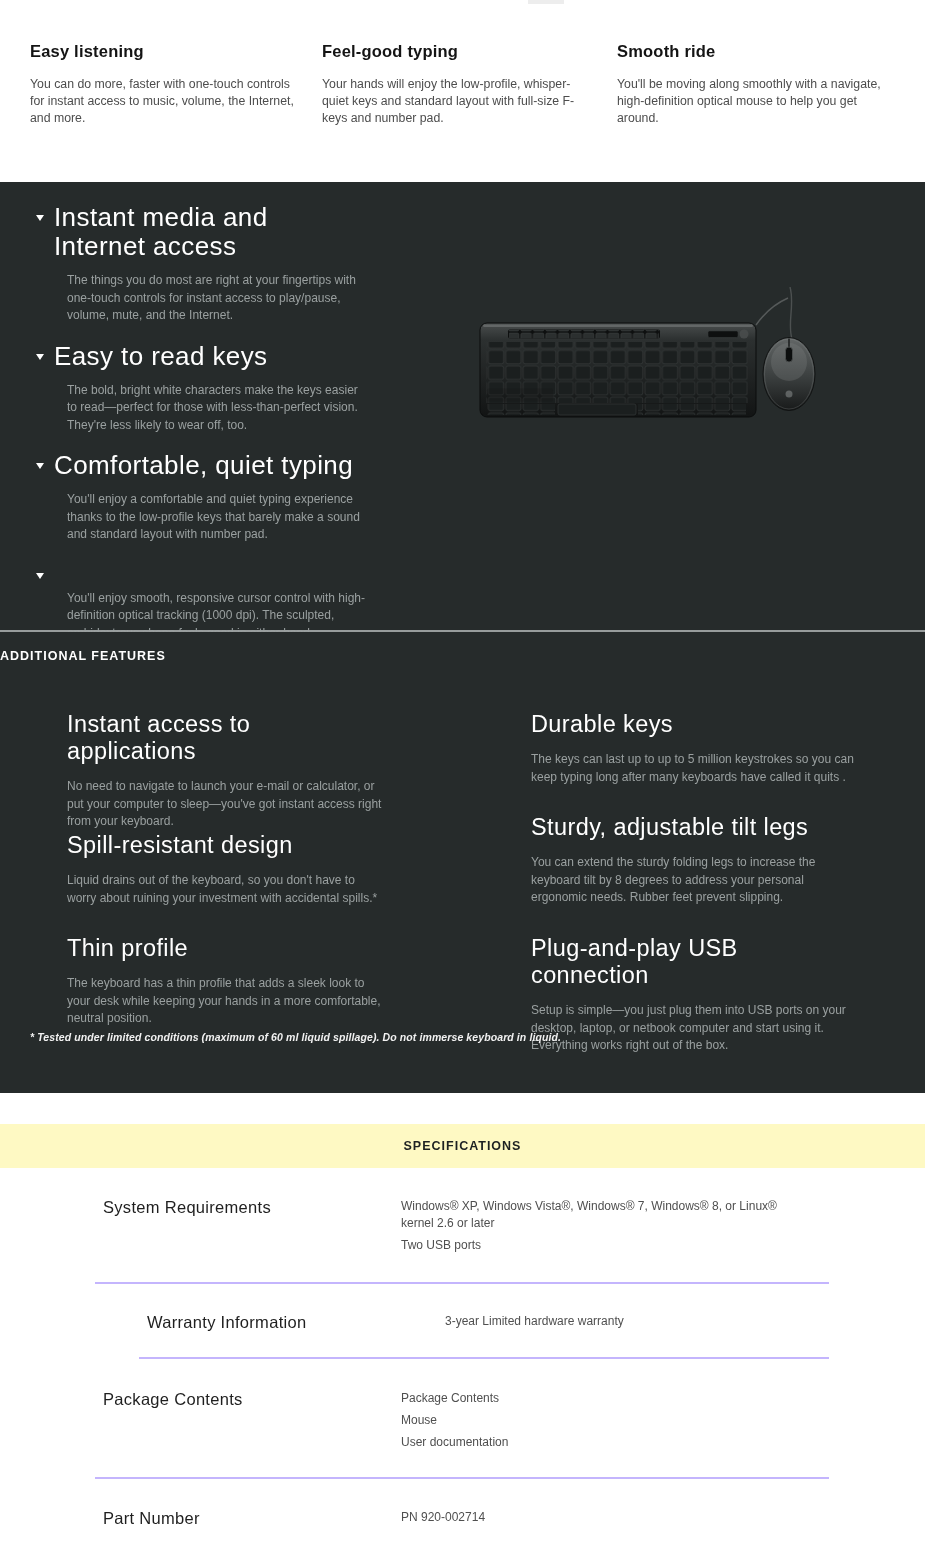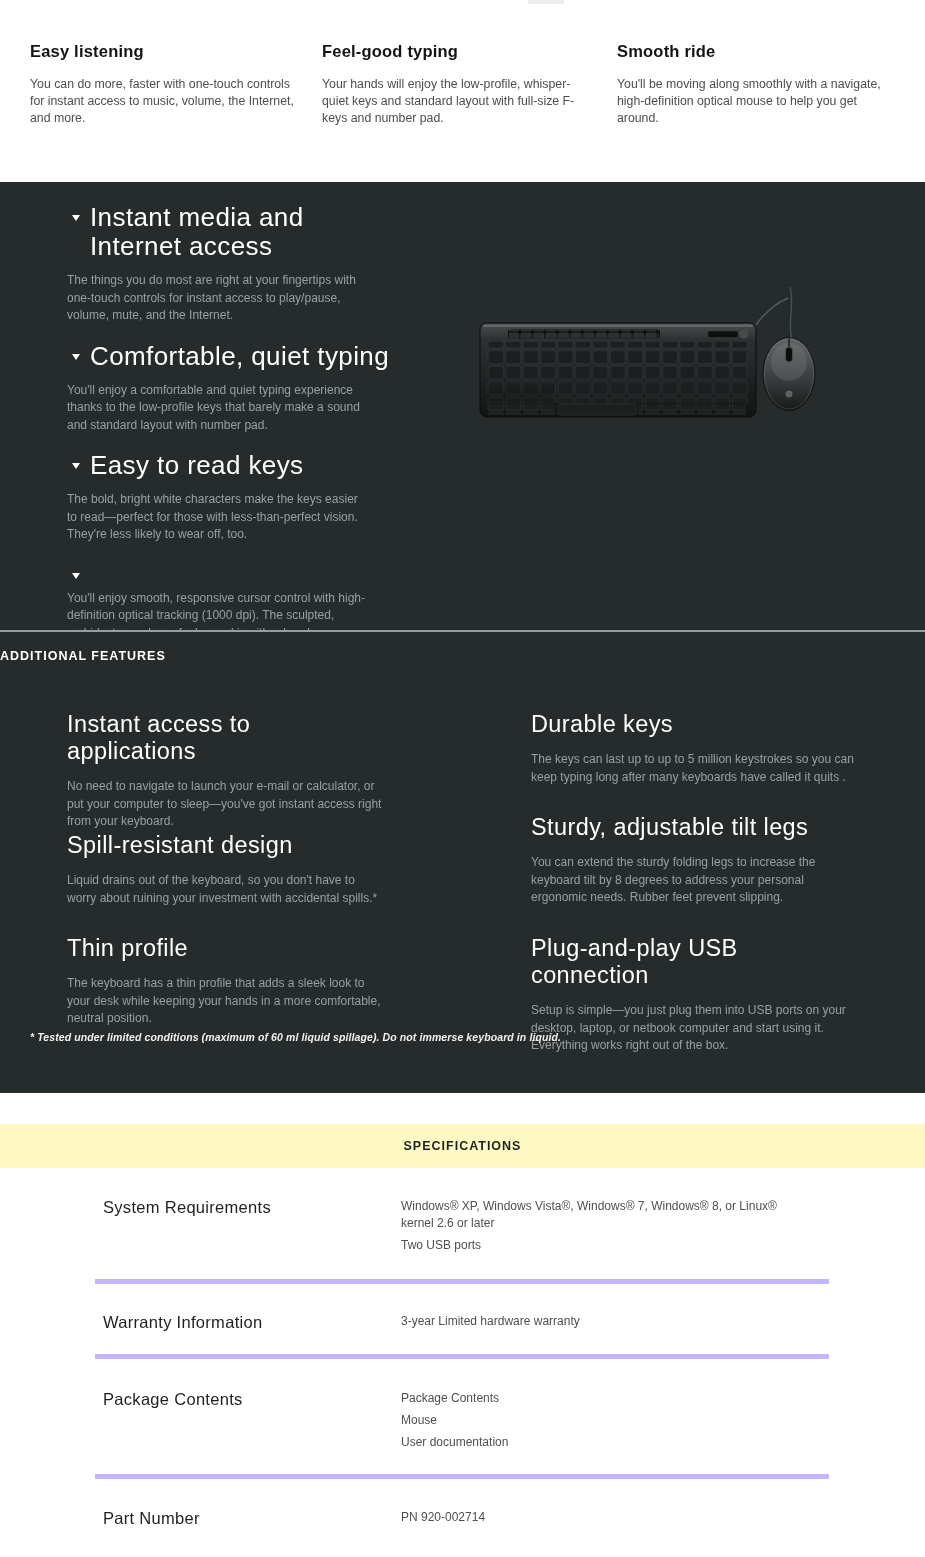--- a/index.html
+++ b/index.html
@@ -14,21 +14,21 @@
   .intro-col.c1 { left: 30px; }
   .intro-col.c2 { left: 322px; }
   .intro-col.c3 { left: 617px; }
   .intro-col h3 { margin: 0 0 15px 0; font-size: 16.5px; font-weight: 600; color: #141414; letter-spacing: .2px; }
   .intro-col p { margin: 0; font-size: 12.3px; line-height: 17px; color: #4d4d4d; }
 
   
   .dark { background: #262b2b; }
   .dark1 { position: relative; height: 450px; border-bottom: 2px solid #979c9c; }
   .feat-list { position: absolute; left: 0; top: 21px; width: 470px; }
-  .feat-head { display: flex; align-items: flex-start; gap: 10px; padding-left: 72px; margin-bottom: 11px; }
+  .feat-head { display: flex; align-items: flex-start; gap: 10px; padding-left: 36px; margin-bottom: 11px; }
   .tri { width: 0; height: 0; border-left: 4.5px solid transparent; border-right: 4.5px solid transparent; border-top: 6px solid #ffffff; margin-top: 12px; flex: none; }
   .feat-head h2 { margin: 0; font-size: 26px; line-height: 29px; font-weight: 300; letter-spacing: .4px; color: #ffffff; width: 312px; }
   .feat-body { margin: 0 0 17px 67px; width: 302px; font-size: 12px; line-height: 17.5px; color: #9aa0a0; }
 
   .product-art { position: absolute; left: 470px; top: 105px; width: 370px; height: 160px; }
 
   
   .dark2 { position: relative; height: 461px; }
   .addl-heading { position: absolute; left: 0; top: 17px; width: 100%; text-align: left;
                   font-size: 12.5px; font-weight: 700; letter-spacing: 1px; color: #ffffff; }
@@ -38,23 +38,23 @@
   .al { left: 67px; width: 318px; }
   .ar { left: 531px; width: 330px; }
   .pos-a { top: 63px; } .pos-b-l { top: 184px; } .pos-b-r { top: 166px; } .pos-c { top: 287px; }
   .footnote { position: absolute; left: 30px; top: 399px; font-size: 10.5px; font-style: italic; font-weight: 600; color: #f2f2f2; letter-spacing: .1px; }
 
   
   .white-gap { height: 31px; background: #fff; }
   .spec-bar { height: 44px; background: #fef9c3; display: flex; align-items: center; justify-content: center; }
   .spec-bar span { font-size: 12.5px; font-weight: 700; letter-spacing: 1px; color: #1e2222; }
   .specs { background: #fff; padding: 0 96px 0 95px; }
-  .spec-row { display: flex; border-bottom: 5px solid #c4b5fd; }
+  .spec-row { display: flex; border-bottom: 2px solid #c4b5fd; }
   .spec-row.r1 { height: 116px; padding-top: 30px; }
-  .spec-row.r2 { height: 75px;  padding-top: 29px; }
+  .spec-row.r2 { height: 75px;  padding-top: 29px; margin-left: 44px; }
   .spec-row.r3 { height: 120px; padding-top: 31px; }
   .spec-row.r4 { height: 76px;  padding-top: 30px; border-bottom: none; }
   .spec-label { width: 306px; flex: none; padding-left: 8px; font-size: 16.5px; font-weight: 400; color: #1f1f1f; letter-spacing: .3px; }
   .spec-values { flex: 1; }
   .spec-values p { margin: 0 0 5px 0; max-width: 378px; font-size: 12px; line-height: 17px; color: #4f4f4f; }
 </style>
 </head>
 <body>
 
 <div class="page">
@@ -83,31 +83,31 @@
         <div class="feat-head">
           <span class="tri"></span>
           <h2>Instant media and Internet access</h2>
         </div>
         <p class="feat-body">The things you do most are right at your fingertips with one-touch controls for instant access to play/pause, volume, mute, and the Internet.</p>
       </div>
 
       <div class="feat">
         <div class="feat-head">
           <span class="tri"></span>
+          <h2>Easy to read keys</h2>
+        </div>
+        <p class="feat-body">The bold, bright white characters make the keys easier to read—perfect for those with less-than-perfect vision. They're less likely to wear off, too.</p>
+      </div>
+
+      <div class="feat">
+        <div class="feat-head">
+          <span class="tri"></span>
           <h2>Comfortable, quiet typing</h2>
         </div>
         <p class="feat-body">You'll enjoy a comfortable and quiet typing experience thanks to the low-profile keys that barely make a sound and standard layout with number pad.</p>
-      </div>
-
-      <div class="feat">
-        <div class="feat-head">
-          <span class="tri"></span>
-          <h2>Easy to read keys</h2>
-        </div>
-        <p class="feat-body">The bold, bright white characters make the keys easier to read—perfect for those with less-than-perfect vision. They're less likely to wear off, too.</p>
       </div>
 
       <div class="feat">
         <div class="feat-head">
           <span class="tri"></span>
         </div>
         <p class="feat-body">You'll enjoy smooth, responsive cursor control with high-definition optical tracking (1000 dpi). The sculpted, ambidextrous shape feels good in either hand.</p>
       </div>
     </div>
 

